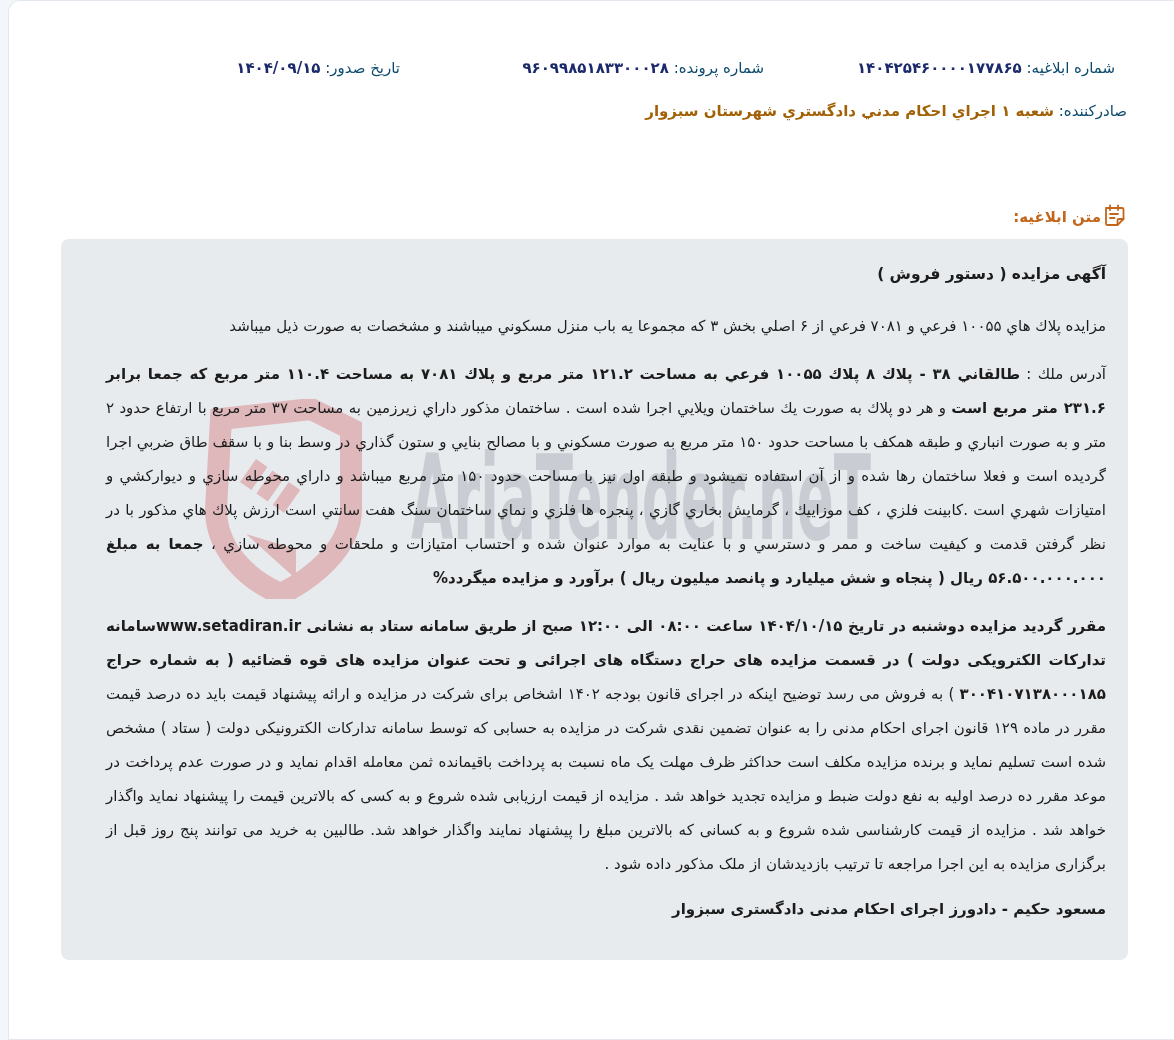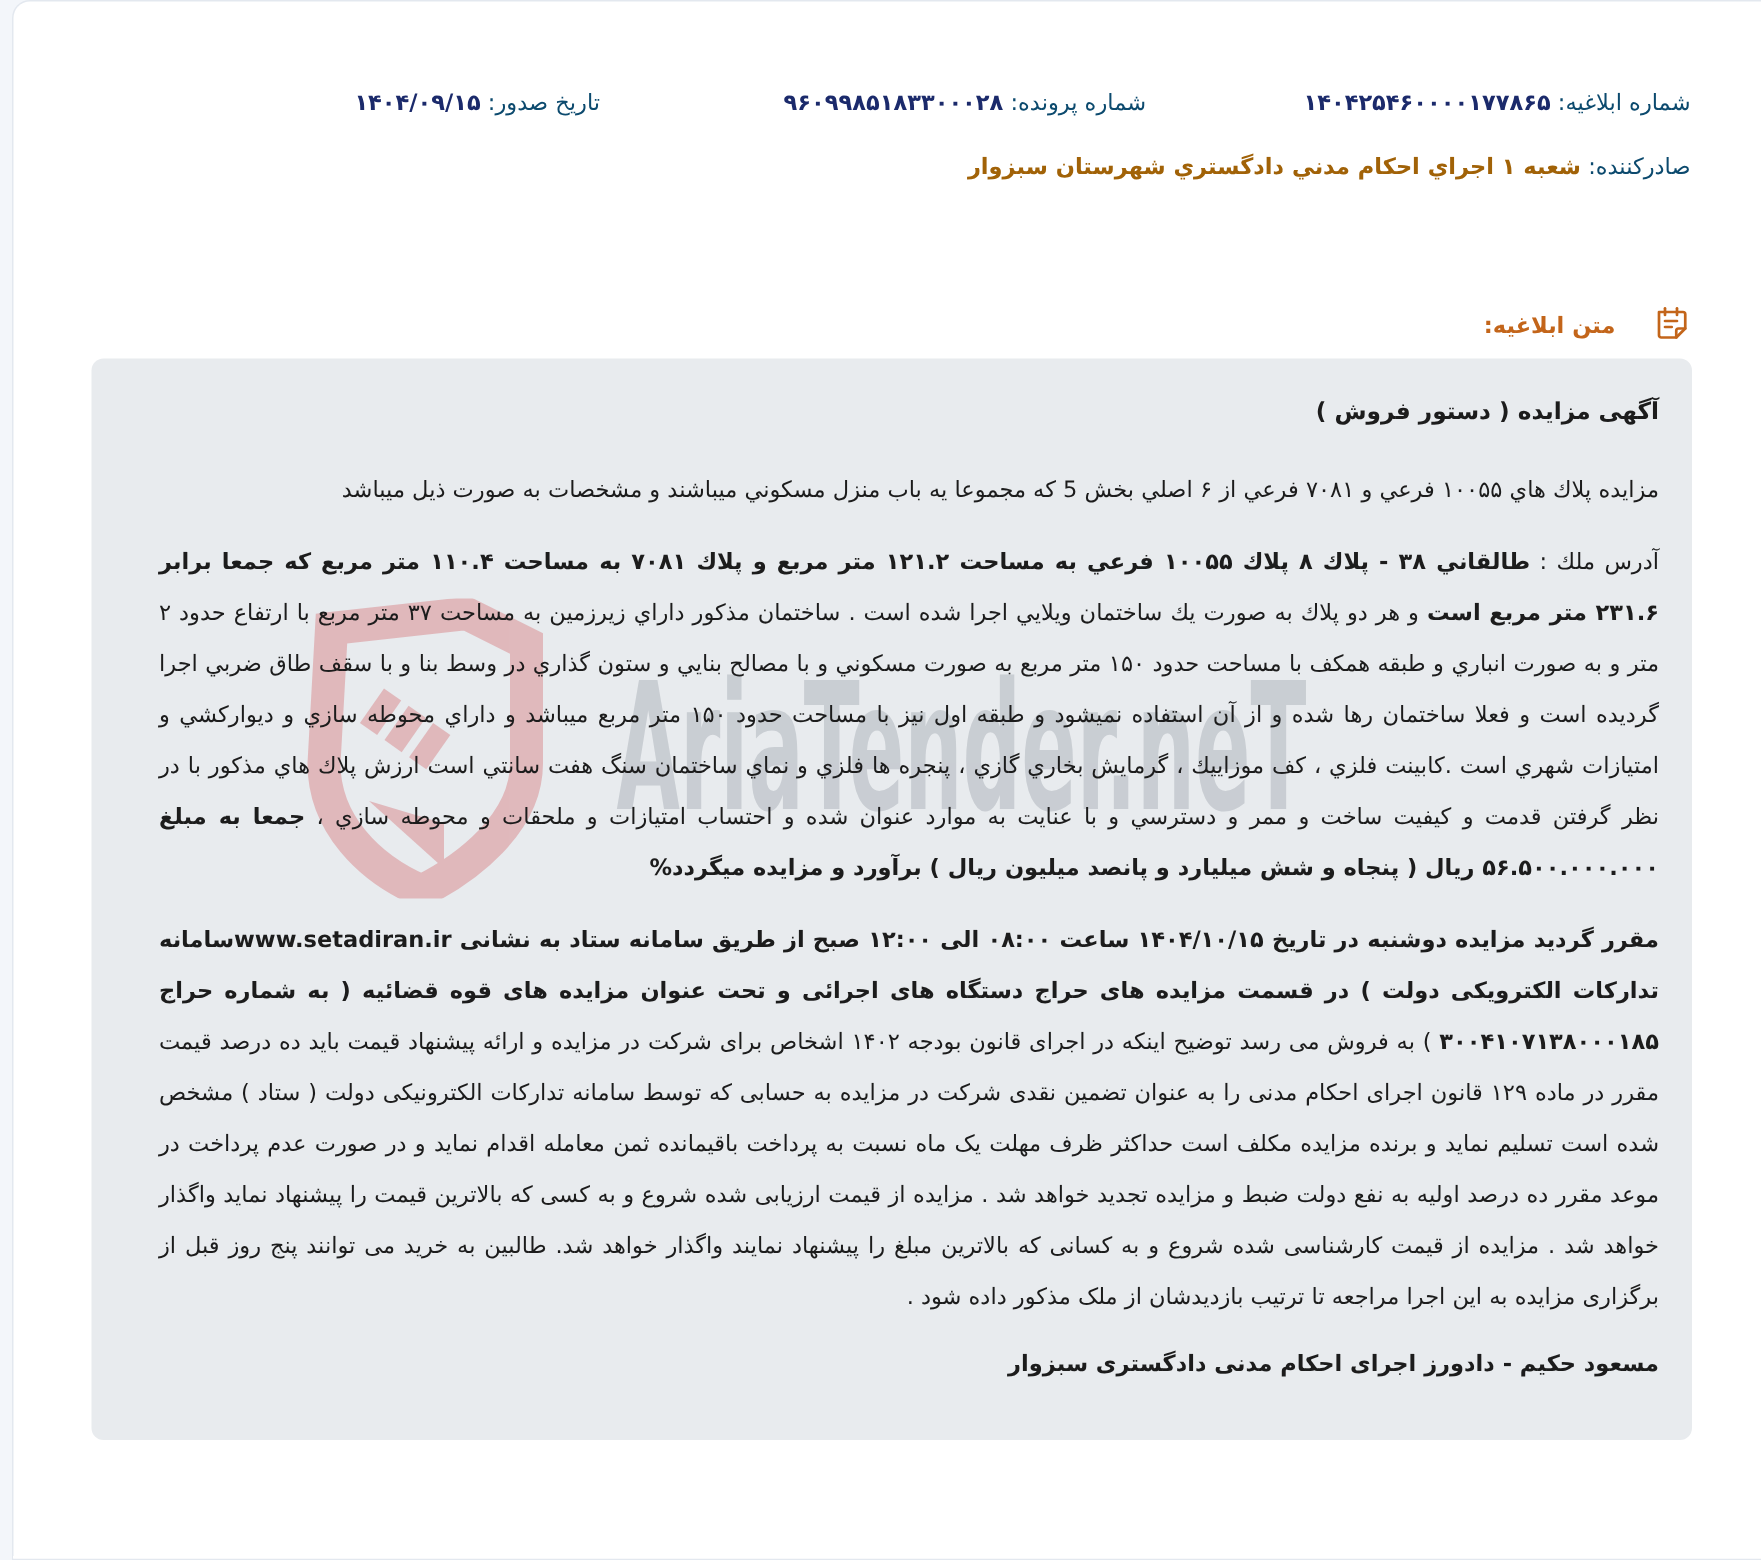--- a/index.html
+++ b/index.html
@@ -49,21 +49,21 @@
       font-size: 15px;
       white-space: nowrap;
     }
     .meta-line .meta-value { color: #a16207; font-weight: bold; }
     .section-title {
       position: absolute;
       right: 47px;
       top: 201px;
       display: flex;
       align-items: center;
-      gap: 24px;
+      gap: 0;
       color: #c3651a;
       font-weight: bold;
       font-size: 15px;
     }
     .section-title svg { width: 26px; height: 26px; }
     .content-box {
       position: absolute;
       left: 52px;
       top: 238px;
       width: 1067px;
@@ -120,21 +120,21 @@
     }
     .b { font-weight: bold; }
     .para span { }
   </style>
 </head>
 <body>
 
 <div class="card">
 
   <div class="meta-row">
-    <div class="meta-item" style="right:0;text-align:right;">
+    <div class="meta-item" style="right:12px;text-align:right;">
       <span class="meta-label">شماره ابلاغیه:</span>
       <span class="meta-value">۱۴۰۴۲۵۴۶۰۰۰۰۱۷۷۸۶۵</span>
     </div>
     <div class="meta-item" style="right:363px;">
       <span class="meta-label">شماره پرونده:</span>
       <span class="meta-value">۹۶۰۹۹۸۵۱۸۳۳۰۰۰۲۸</span>
     </div>
     <div class="meta-item" style="right:727px;">
       <span class="meta-label">تاریخ صدور:</span>
       <span class="meta-value">۱۴۰۴/۰۹/۱۵</span>
@@ -172,21 +172,21 @@
           <rect x="40" y="0" width="14" height="28" fill="#d98f93"></rect>
         </g>
         <path d="M45 135 L95 180 L95 150 Z" fill="#d98f93"></path>
       </g>
       <text x="210" y="140" font-family="DejaVu Sans, sans-serif" font-size="118" font-weight="bold" fill="#bfc4ca" opacity="0.75" direction="ltr" textLength="460" lengthAdjust="spacingAndGlyphs">AriaTender.neT</text>
     </svg>
 
     <div class="content-inner">
       <div class="p-title">آگهی مزایده ( دستور فروش )</div>
 
-      <div class="p-intro">مزايده پلاك هاي ۱۰۰۵۵ فرعي و ۷۰۸۱ فرعي از ۶ اصلي بخش 5 كه مجموعا يه باب منزل مسكوني ميباشند و مشخصات به صورت ذيل ميباشد</div>
+      <div class="p-intro">مزايده پلاك هاي ۱۰۰۵۵ فرعي و ۷۰۸۱ فرعي از ۶ اصلي بخش ۳ كه مجموعا يه باب منزل مسكوني ميباشند و مشخصات به صورت ذيل ميباشد</div>
 
       <div class="para p-address">
         <span>آدرس ملك : </span><span class="b">طالقاني ۳۸ - پلاك ۸ پلاك ۱۰۰۵۵ فرعي به مساحت ۱۲۱.۲ متر مربع و پلاك ۷۰۸۱ به مساحت ۱۱۰.۴ متر مربع كه جمعا برابر ۲۳۱.۶ متر مربع است</span><span> و هر دو پلاك به صورت يك ساختمان ويلايي اجرا شده است . ساختمان مذكور داراي زيرزمين به مساحت ۳۷ متر مربع با ارتفاع حدود ۲ متر و به صورت انباري و طبقه همكف با مساحت حدود ۱۵۰ متر مربع به صورت مسكوني و با مصالح بنايي و ستون گذاري در وسط بنا و با سقف طاق ضربي اجرا گرديده است و فعلا ساختمان رها شده و از آن استفاده نميشود و طبقه اول نيز با مساحت حدود ۱۵۰ متر مربع ميباشد و داراي محوطه سازي و ديواركشي و امتيازات شهري است .كابينت فلزي ، كف موزاييك ، گرمايش بخاري گازي ،  پنجره ها فلزي و نماي ساختمان سنگ هفت سانتي است ارزش پلاك هاي مذكور با در نظر گرفتن قدمت و كيفيت ساخت و ممر و دسترسي و با عنايت به موارد عنوان شده و احتساب امتيازات و ملحقات و محوطه سازي ، </span><span class="b">جمعا به مبلغ ۵۶.۵۰۰.۰۰۰.۰۰۰ ريال ( پنجاه و شش ميليارد و پانصد ميليون ريال ) برآورد و  مزايده ميگردد%</span>
       </div>
 
       <div class="para p-auction">
         <span class="b">مقرر گردید مزایده  دوشنبه  در  تاریخ  ۱۴۰۴/۱۰/۱۵  ساعت ۰۸:۰۰ الی ۱۲:۰۰  صبح  از طریق سامانه ستاد به نشانی  www.setadiran.irسامانه تدارکات الکترویکی دولت )  در قسمت مزایده های حراج دستگاه های اجرائی و تحت عنوان مزایده های قوه قضائیه ( به شماره حراج  ۳۰۰۴۱۰۷۱۳۸۰۰۰۱۸۵</span><span>  ) به فروش می رسد توضیح اینکه در اجرای قانون بودجه ۱۴۰۲ اشخاص برای شرکت در مزایده و ارائه پیشنهاد قیمت باید ده درصد قیمت مقرر در ماده ۱۲۹ قانون اجرای احکام مدنی را به عنوان تضمین نقدی شرکت در مزایده به حسابی که توسط سامانه تدارکات الکترونیکی دولت ( ستاد ) مشخص شده است تسلیم نماید و برنده مزایده مکلف است حداکثر ظرف مهلت یک ماه نسبت به پرداخت باقیمانده ثمن معامله اقدام نماید و در صورت عدم پرداخت در موعد مقرر ده درصد اولیه به نفع دولت ضبط و مزایده تجدید خواهد شد . مزایده از قیمت ارزیابی شده شروع و به کسی که بالاترین قیمت را پیشنهاد نماید واگذار خواهد شد . مزایده از قیمت کارشناسی شده شروع و به کسانی که بالاترین مبلغ را پیشنهاد نمایند واگذار خواهد شد. طالبین به خرید می توانند پنج روز قبل از برگزاری مزایده به این اجرا مراجعه تا ترتیب بازدیدشان از ملک مذکور داده شود  .</span>
       </div>
 
       <div class="para p-sign">مسعود حکیم  - دادورز  اجرای احکام مدنی دادگستری سبزوار</div>

